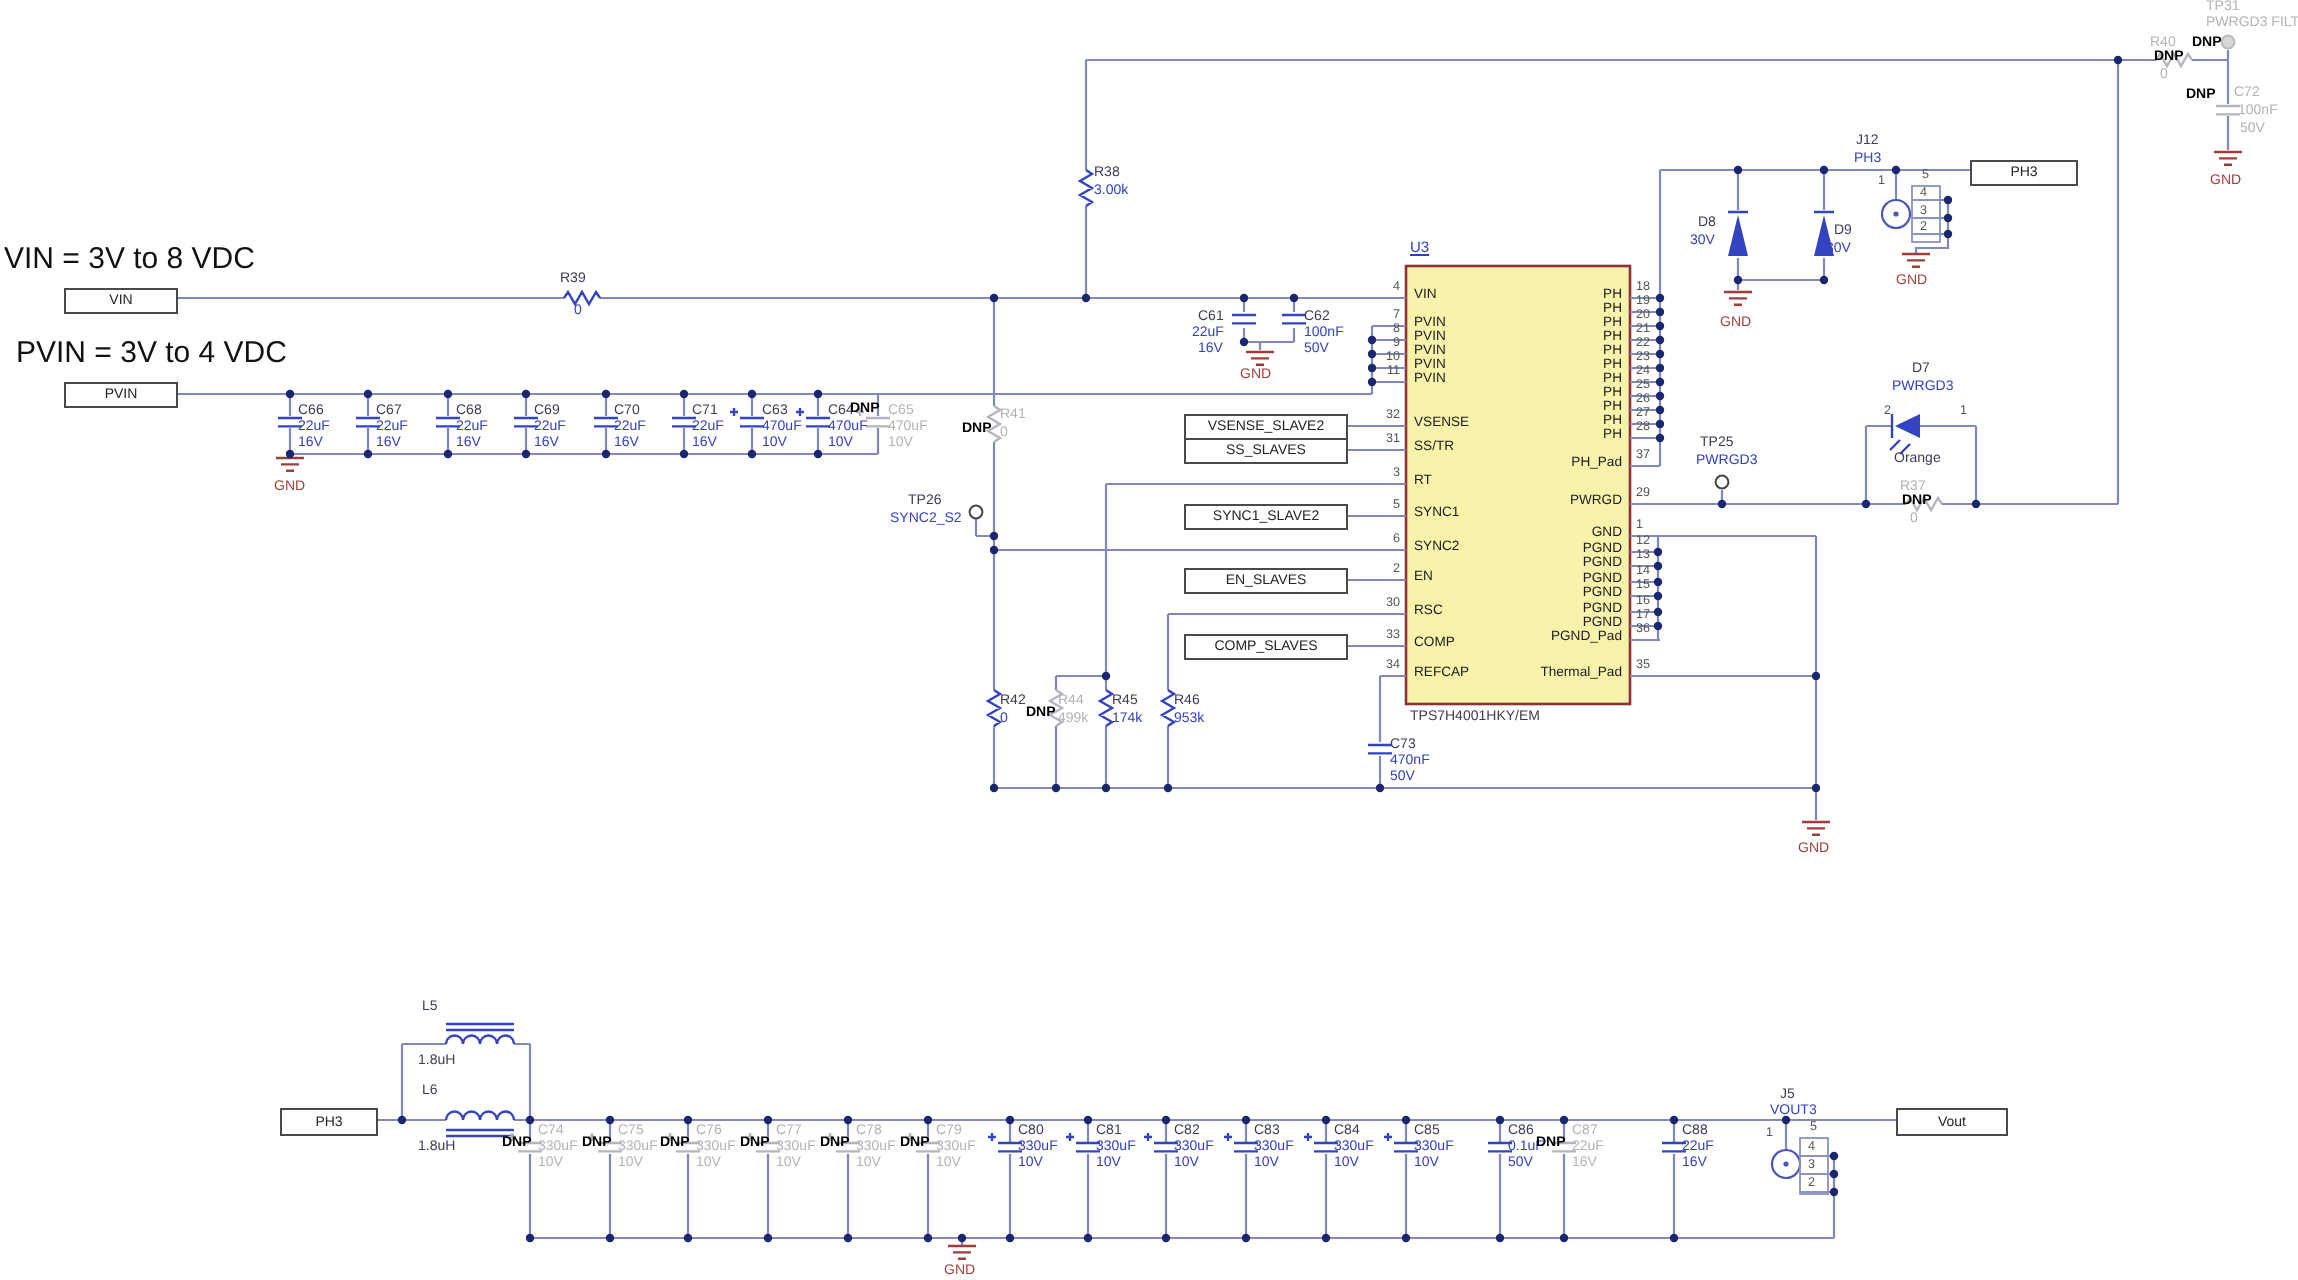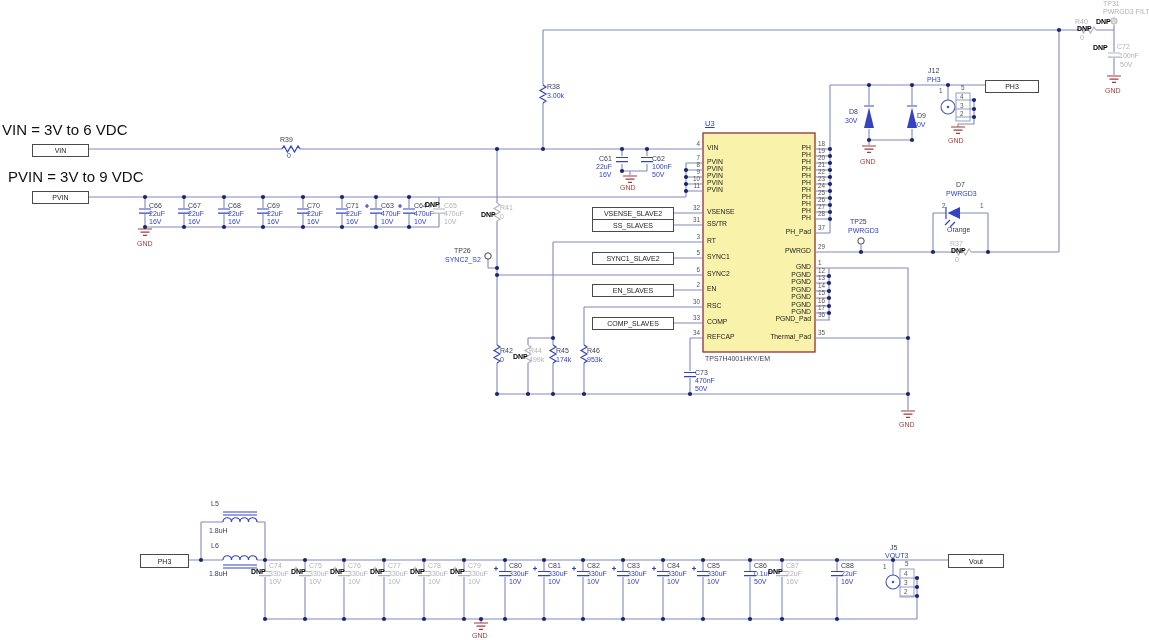--- a/index.html
+++ b/index.html
@@ -139,22 +139,22 @@
       <circle cx="663" cy="619" r="2.1" fill="#1b2670"></circle>
       <circle cx="703" cy="619" r="2.1" fill="#1b2670"></circle>
       <circle cx="750" cy="619" r="2.1" fill="#1b2670"></circle>
       <circle cx="782" cy="619" r="2.1" fill="#1b2670"></circle>
       <circle cx="837" cy="619" r="2.1" fill="#1b2670"></circle>
       <circle cx="917" cy="578" r="2.1" fill="#1b2670"></circle>
       <circle cx="917" cy="587" r="2.1" fill="#1b2670"></circle>
       <circle cx="917" cy="596" r="2.1" fill="#1b2670"></circle>
     </svg>
 
-  <div class="lbl big" style="left:2px;top:122px">VIN = 3V to 6 VDC</div>
-  <div class="lbl big" style="left:8px;top:169px">PVIN = 3V to 9 VDC</div>
+  <div class="lbl big" style="left:2px;top:122px">VIN = 3V to 8 VDC</div>
+  <div class="lbl big" style="left:8px;top:169px">PVIN = 3V to 4 VDC</div>
   <div class="lbl u3" style="left:705px;top:120px">U3</div>
   <div class="lbl part" style="left:705px;top:355px">TPS7H4001HKY/EM</div>
 
   <div id="netboxes">
       <div class="netbox" style="left: 32px; top: 144px; width: 55px; height: 11px;">VIN</div>
       <div class="netbox" style="left: 32px; top: 191px; width: 55px; height: 11px;">PVIN</div>
       <div class="netbox" style="left: 592px; top: 207px; width: 80px; height: 11px;">VSENSE_SLAVE2</div>
       <div class="netbox" style="left: 592px; top: 219px; width: 80px; height: 11px;">SS_SLAVES</div>
       <div class="netbox" style="left: 592px; top: 252px; width: 80px; height: 11px;">SYNC1_SLAVE2</div>
       <div class="netbox" style="left: 592px; top: 284px; width: 80px; height: 11px;">EN_SLAVES</div>

